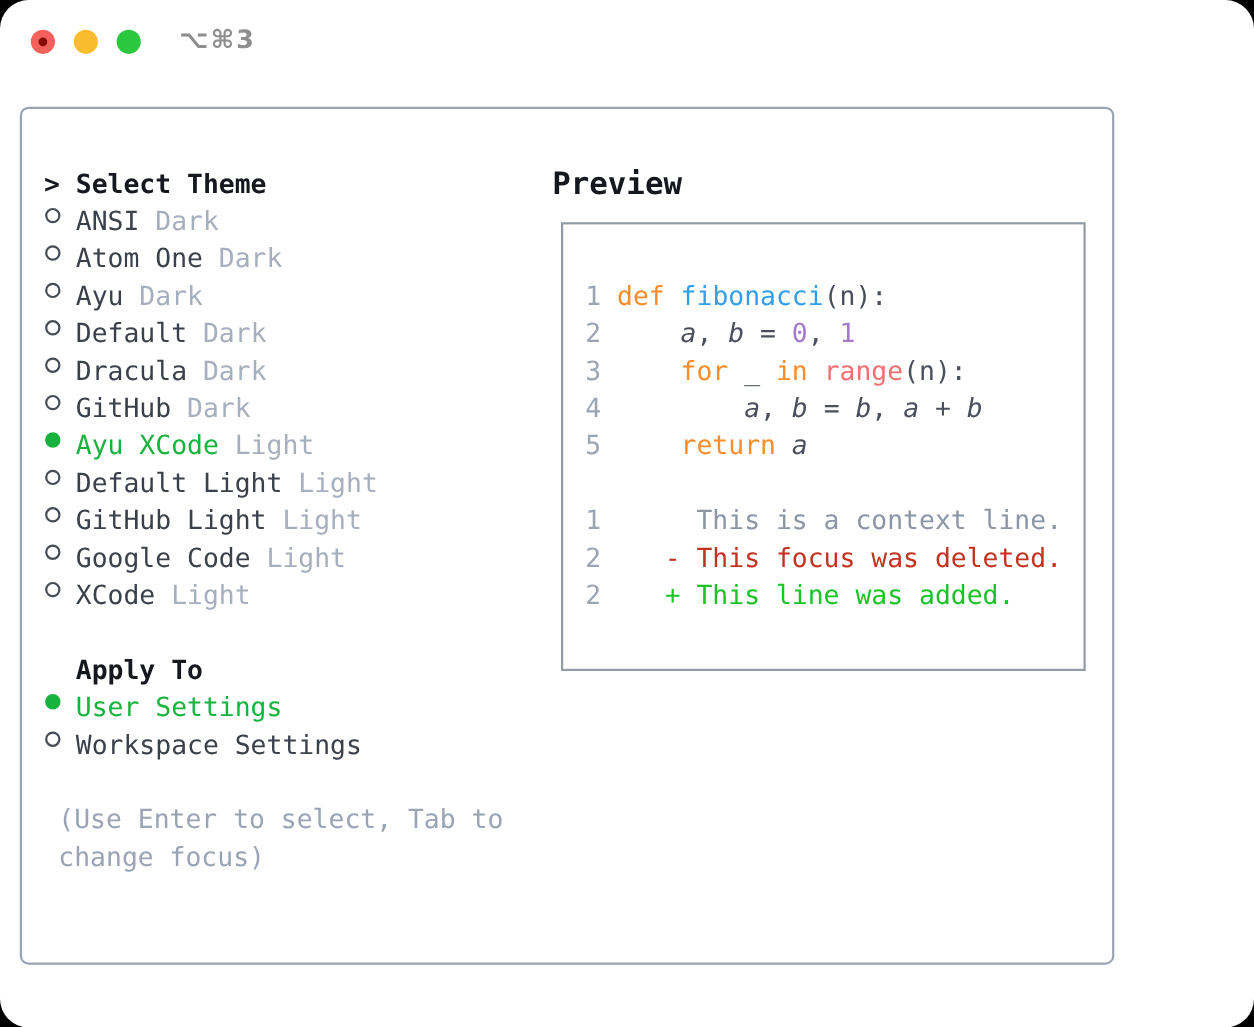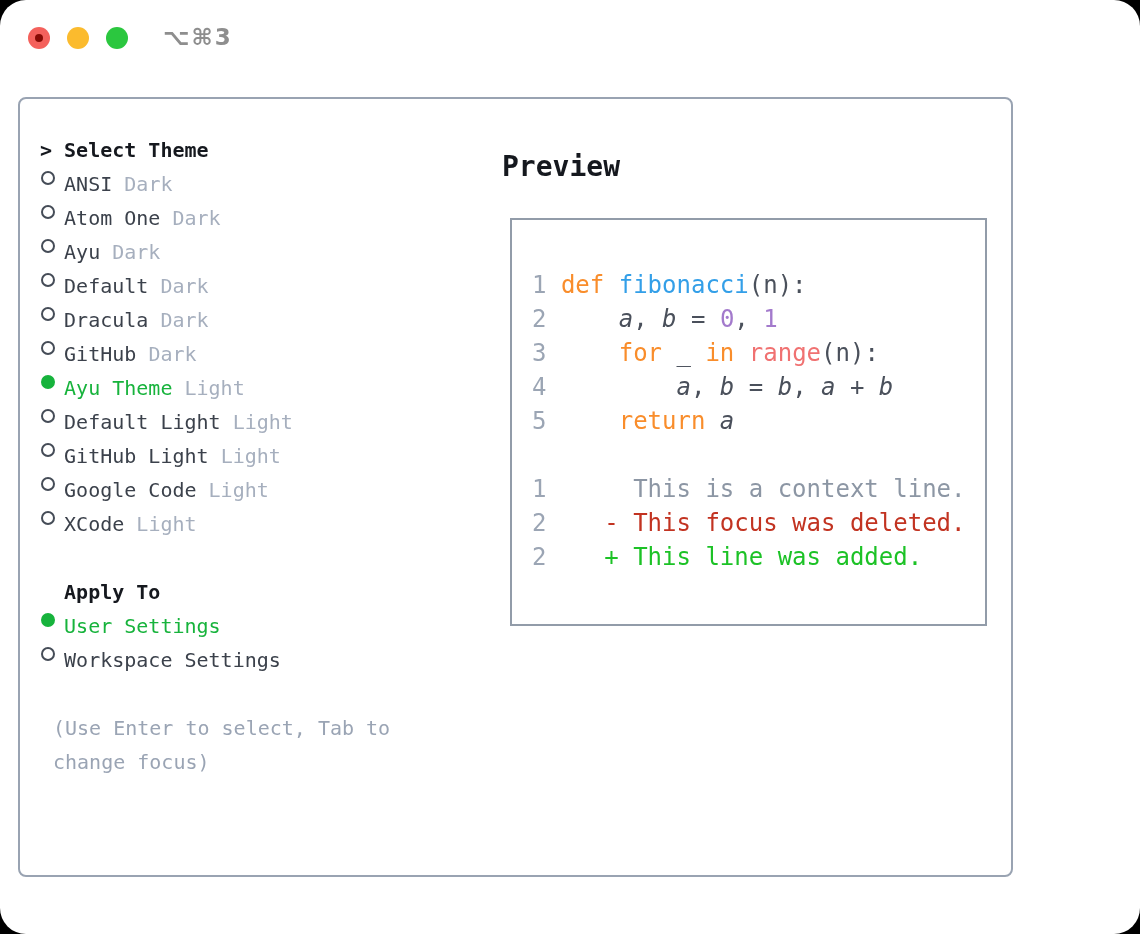--- a/index.html
+++ b/index.html
@@ -22,39 +22,39 @@
   .light{width:22px;height:22px;border-radius:50%;position:relative;}
   .light.red{background:var(--tl-red);}
   .light.red::after{content:"";position:absolute;left:7px;top:7px;width:8px;height:8px;border-radius:50%;background:var(--tl-red-dot);}
   .light.yellow{background:var(--tl-yellow);}
   .light.green{background:var(--tl-green);}
   .wtitle{position:absolute;left:163px;top:24px;font-family:"DejaVu Sans","Liberation Sans",sans-serif;
           font-size:23px;font-weight:700;color:var(--title);letter-spacing:2px;}
   
   .panel{position:absolute;left:18px;top:97px;width:995px;height:780px;
          border:2px solid var(--panel-border);border-radius:8px;background:var(--win-bg);}
-  .left-col{position:absolute;left:20px;top:34px;width:424px;font-size:20px;line-height:34px;color:var(--item);}
+  .left-col{position:absolute;left:20px;top:51px;width:424px;font-size:24px;line-height:34px;color:var(--item);}
   .row{white-space:pre;height:34px;}
   .prompt{display:inline-block;width:2ch;}
   .header-row{font-weight:700;color:var(--heading);}
   .marker{display:inline-block;width:2ch;position:relative;}
   .radio{position:absolute;left:1px;top:-20px;width:14px;height:14px;border:2px solid var(--ring);border-radius:50%;background:transparent;}
   .radio.sel{background:var(--sel);border-color:var(--sel);}
   .tname{color:var(--item);}
   .theme-row.selected .tname{color:var(--sel);}
   .ttype{color:var(--type);}
   .spacer{height:34px;}
   .apply-header{font-weight:700;color:var(--heading);padding-left:2ch;height:34px;white-space:pre;}
   .apply-row .tname{color:var(--item);}
   .apply-row.selected .tname{color:var(--sel);}
   .hint{color:var(--hint);white-space:normal;line-height:34px;margin-left:13px;}
   
   .pv-header{position:absolute;left:482px;top:51px;font-size:28px;line-height:34px;font-weight:700;color:var(--heading);white-space:pre;text-align:right;}
   .pv-box{position:absolute;left:490px;top:103px;width:477px;height:408px;border:2px solid var(--pv-border);
-          padding:48px 0 16px 20px;font-size:24px;line-height:34px;overflow:hidden;margin-top:16px;}
+          padding:48px 0 16px 20px;font-size:24px;line-height:34px;overflow:hidden;}
   .pline{white-space:pre;height:34px;}
   .pline.blank{height:34px;}
   .lineno{color:var(--lineno);}
   .tk-keyword{color:var(--kw);}
   .tk-function{color:var(--fn);}
   .tk-number{color:var(--num);}
   .tk-call{color:var(--call);}
   .tk-plain{color:var(--code);}
   .tk-variable{color:var(--code);font-style:italic;}
   .df-context{color:var(--ctx);}
@@ -80,21 +80,21 @@
     <div class="left-col">
       <div class="row header-row"><span class="prompt">&gt;</span><span>Select Theme</span></div>
 
       <div id="theme-list">
           <div class="row theme-row"><span class="marker"><span class="radio"></span></span><span class="tname">ANSI</span><span> </span><span class="ttype">Dark</span></div>
           <div class="row theme-row"><span class="marker"><span class="radio"></span></span><span class="tname">Atom One</span><span> </span><span class="ttype">Dark</span></div>
           <div class="row theme-row"><span class="marker"><span class="radio"></span></span><span class="tname">Ayu</span><span> </span><span class="ttype">Dark</span></div>
           <div class="row theme-row"><span class="marker"><span class="radio"></span></span><span class="tname">Default</span><span> </span><span class="ttype">Dark</span></div>
           <div class="row theme-row"><span class="marker"><span class="radio"></span></span><span class="tname">Dracula</span><span> </span><span class="ttype">Dark</span></div>
           <div class="row theme-row"><span class="marker"><span class="radio"></span></span><span class="tname">GitHub</span><span> </span><span class="ttype">Dark</span></div>
-          <div class="row theme-row selected"><span class="marker"><span class="radio sel"></span></span><span class="tname">Ayu Theme</span><span> </span><span class="ttype">Light</span></div>
+          <div class="row theme-row selected"><span class="marker"><span class="radio sel"></span></span><span class="tname">Ayu XCode</span><span> </span><span class="ttype">Light</span></div>
           <div class="row theme-row"><span class="marker"><span class="radio"></span></span><span class="tname">Default Light</span><span> </span><span class="ttype">Light</span></div>
           <div class="row theme-row"><span class="marker"><span class="radio"></span></span><span class="tname">GitHub Light</span><span> </span><span class="ttype">Light</span></div>
           <div class="row theme-row"><span class="marker"><span class="radio"></span></span><span class="tname">Google Code</span><span> </span><span class="ttype">Light</span></div>
           <div class="row theme-row"><span class="marker"><span class="radio"></span></span><span class="tname">XCode</span><span> </span><span class="ttype">Light</span></div>
         </div>
 
       <div class="spacer"></div>
 
       <div class="apply-header">Apply To</div>
       <div id="apply-list">

